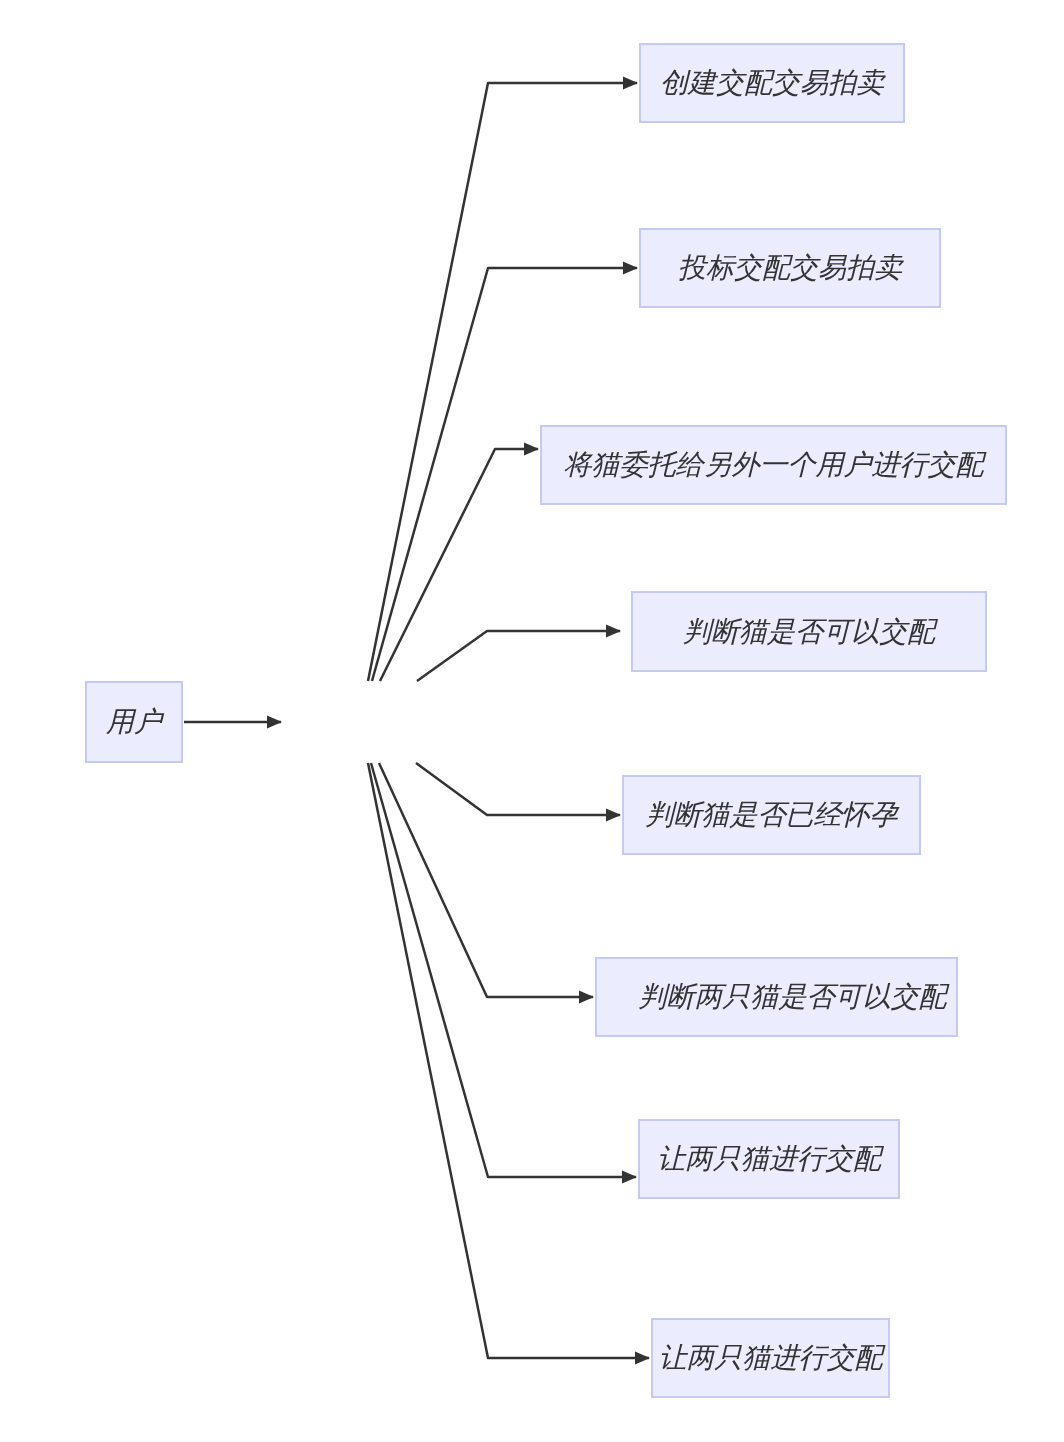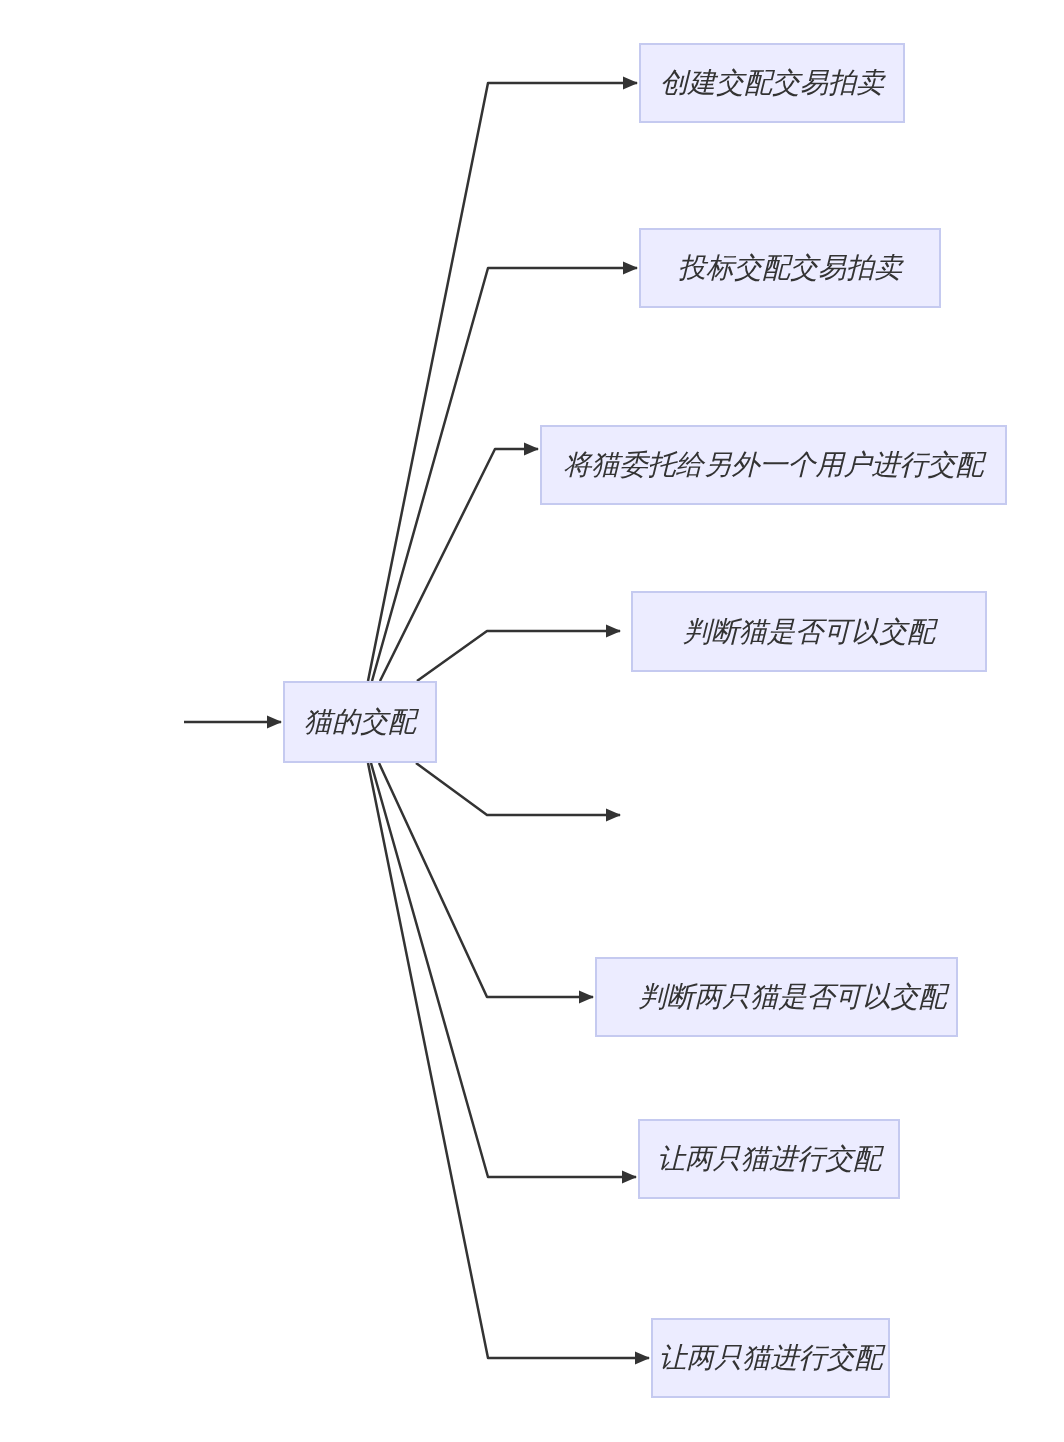--- a/index.html
+++ b/index.html
@@ -61,37 +61,40 @@
       <polyline points="368,681 488,83 637,83" fill="none" stroke="#333333" stroke-width="2.5" stroke-linejoin="round" marker-end="url(#arrow)"></polyline>
       <polyline points="372,681 488,268 637,268" fill="none" stroke="#333333" stroke-width="2.5" stroke-linejoin="round" marker-end="url(#arrow)"></polyline>
       <polyline points="380,681 495,449 538,449" fill="none" stroke="#333333" stroke-width="2.5" stroke-linejoin="round" marker-end="url(#arrow)"></polyline>
       <polyline points="417,681 487,631 620,631" fill="none" stroke="#333333" stroke-width="2.5" stroke-linejoin="round" marker-end="url(#arrow)"></polyline>
       <polyline points="416,763 487,815 620,815" fill="none" stroke="#333333" stroke-width="2.5" stroke-linejoin="round" marker-end="url(#arrow)"></polyline>
       <polyline points="379,763 487,997 593,997" fill="none" stroke="#333333" stroke-width="2.5" stroke-linejoin="round" marker-end="url(#arrow)"></polyline>
       <polyline points="371,763 488,1177 636,1177" fill="none" stroke="#333333" stroke-width="2.5" stroke-linejoin="round" marker-end="url(#arrow)"></polyline>
       <polyline points="368,763 488,1358 649,1358" fill="none" stroke="#333333" stroke-width="2.5" stroke-linejoin="round" marker-end="url(#arrow)"></polyline>
     </svg>
 
+  <div class="node n-user">
+    <span>用户</span>
+  </div>
 
-  <div class="node n-hub">
-    <span>猫的交配</span>
-  </div>
 
   <div class="node n-t0">
     <span>创建交配交易拍卖</span>
   </div>
   <div class="node n-t1">
     <span>投标交配交易拍卖</span>
   </div>
   <div class="node n-t2">
     <span>将猫委托给另外一个用户进行交配</span>
   </div>
   <div class="node n-t3">
     <span>判断猫是否可以交配</span>
   </div>
+  <div class="node n-t4">
+    <span>判断猫是否已经怀孕</span>
+  </div>
   <div class="node n-t5">
     <span>判断两只猫是否可以交配</span>
   </div>
   <div class="node n-t6">
     <span>让两只猫进行交配</span>
   </div>
   <div class="node n-t7">
     <span>让两只猫进行交配</span>
   </div>
 </div>

